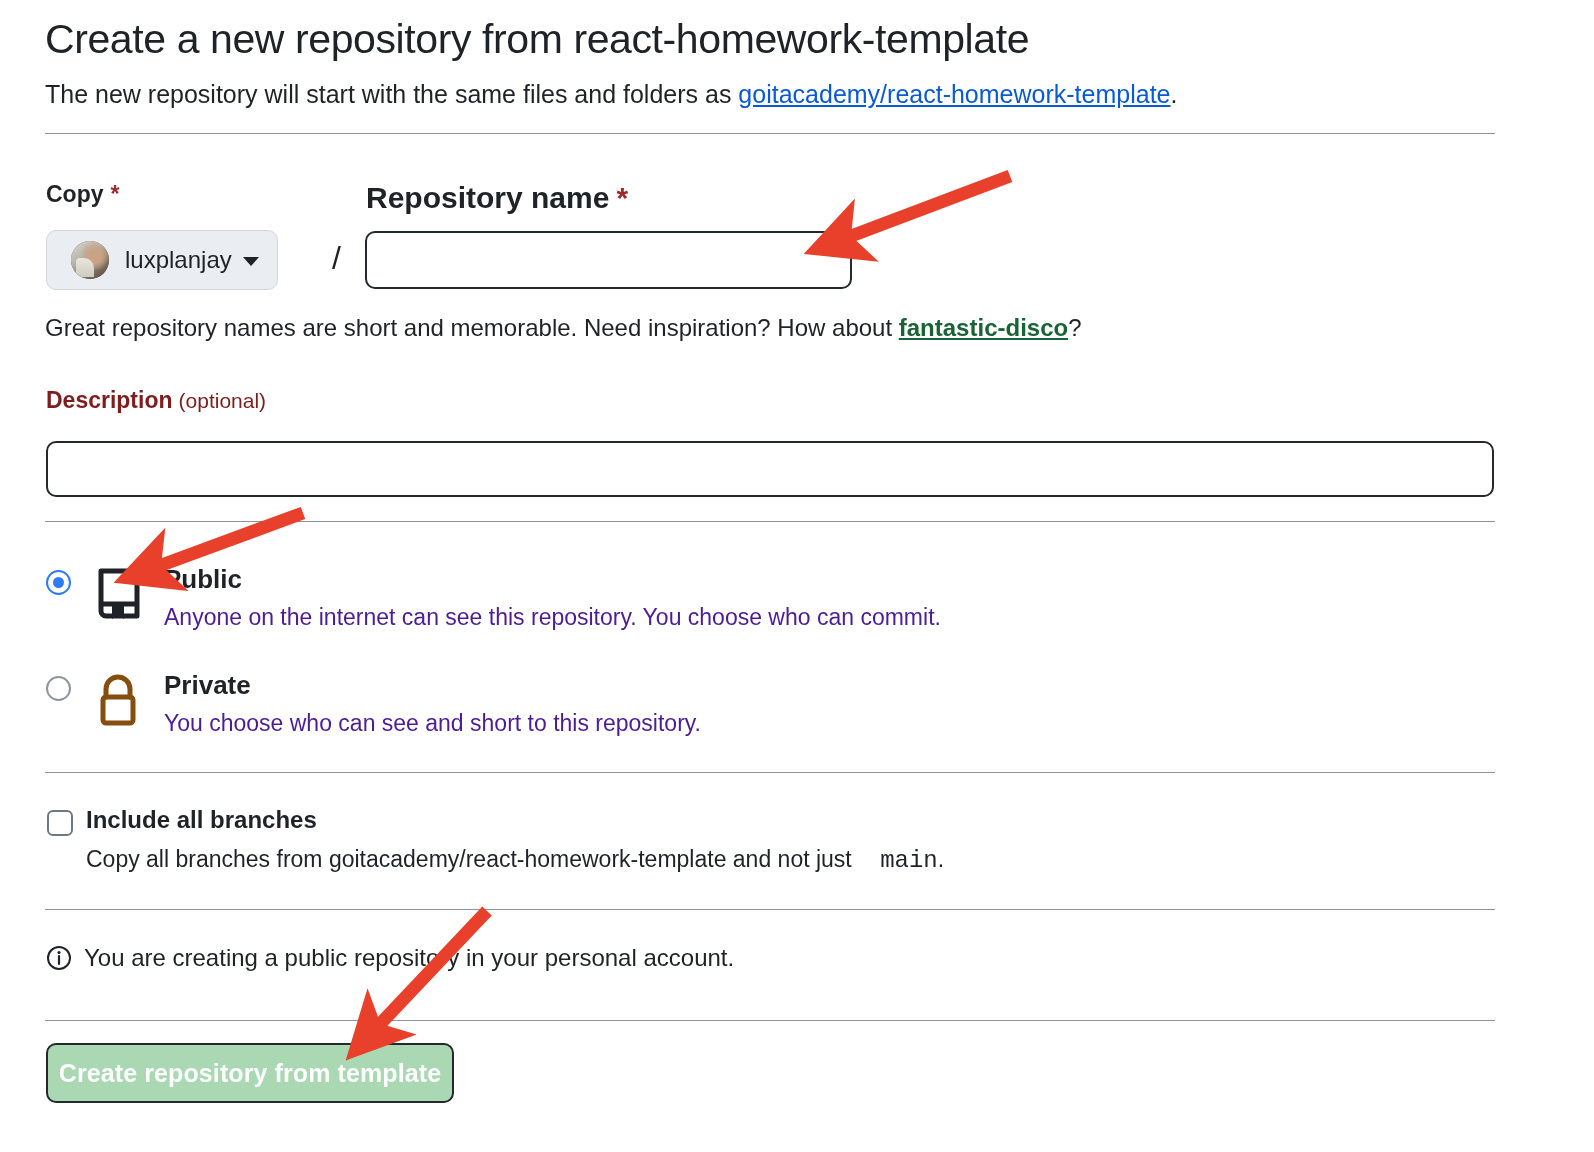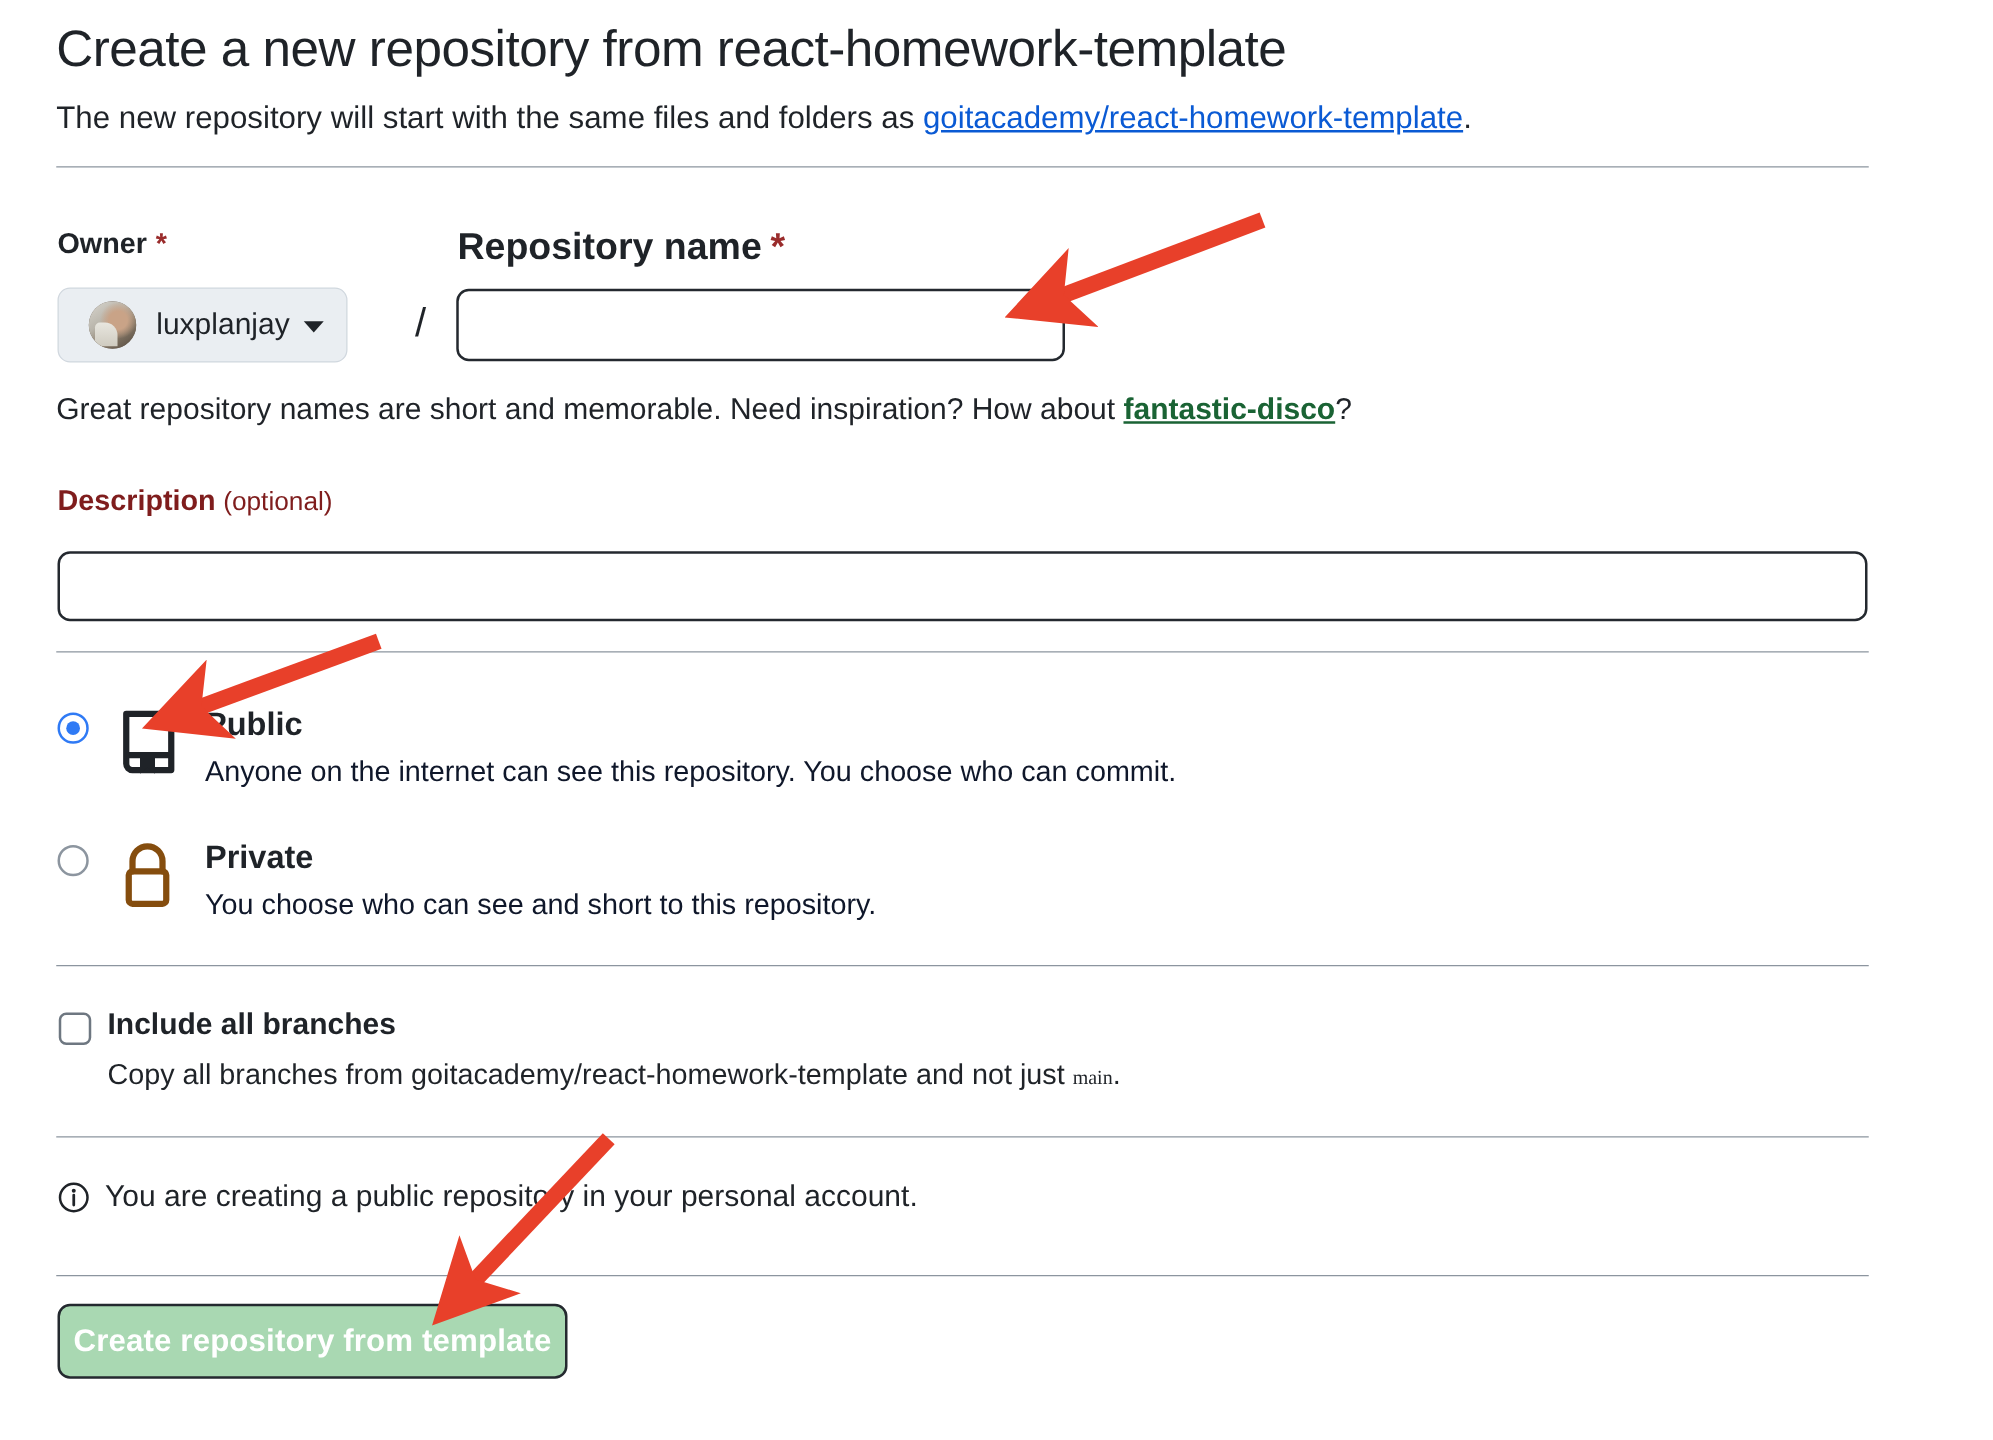--- a/index.html
+++ b/index.html
@@ -241,21 +241,21 @@
     font-size: 26px;
     font-weight: bold;
     color: #1f2328;
     white-space: nowrap;
   }
   .vis-desc {
     position: absolute;
     left: 118px;
     top: 42px;
     font-size: 23px;
-    color: #0f172a;
+    color: #4c1d95;
     white-space: nowrap;
   }
 
   
   .checkbox {
     position: absolute;
     left: 47px;
     top: 810px;
     width: 26px;
     height: 26px;
@@ -275,22 +275,23 @@
   }
   .branches-desc {
     position: absolute;
     left: 86px;
     top: 846px;
     font-size: 23px;
     color: #1f2328;
     white-space: nowrap;
   }
   .branches-desc .mono {
-    font-family: Liberation Serif, serif;
-    font-size: 16px;
+    font-family: Liberation Mono, monospace;
+    font-size: 24px;
+    margin-left: 22px;
   }
 
   
   .notice {
     position: absolute;
     left: 46px;
     top: 944px;
     display: flex;
     align-items: center;
   }
@@ -340,21 +341,21 @@
 
   <h1 class="page-title">Create a new repository from react-homework-template</h1>
 
   <div class="subtitle">
     <span>The new repository will start with the same files and folders as </span><a class="link" href="#">goitacademy/react-homework-template</a><span>.</span>
   </div>
 
   <div class="divider" id="divider-header"></div>
 
   <div class="label-owner">
-    <span>Owner</span><span class="req-star">*</span>
+    <span>Copy</span><span class="req-star">*</span>
   </div>
 
   <div class="owner-button">
     <span class="avatar"></span>
     <span class="owner-name">luxplanjay</span>
     <span class="caret-down"></span>
   </div>
 
   <div class="slash">/</div>
 

